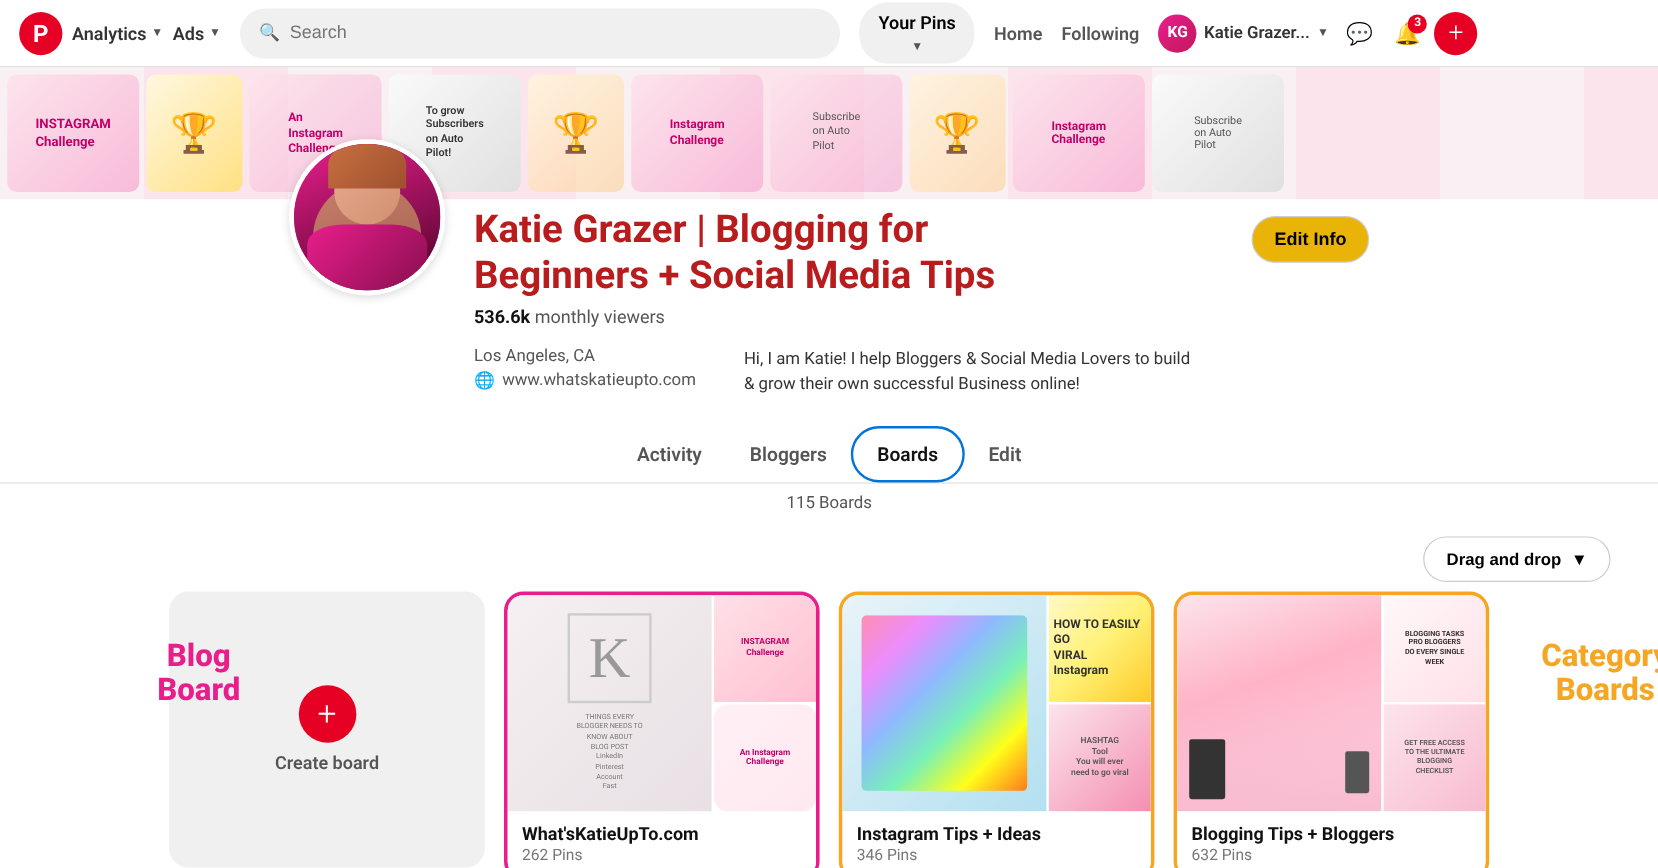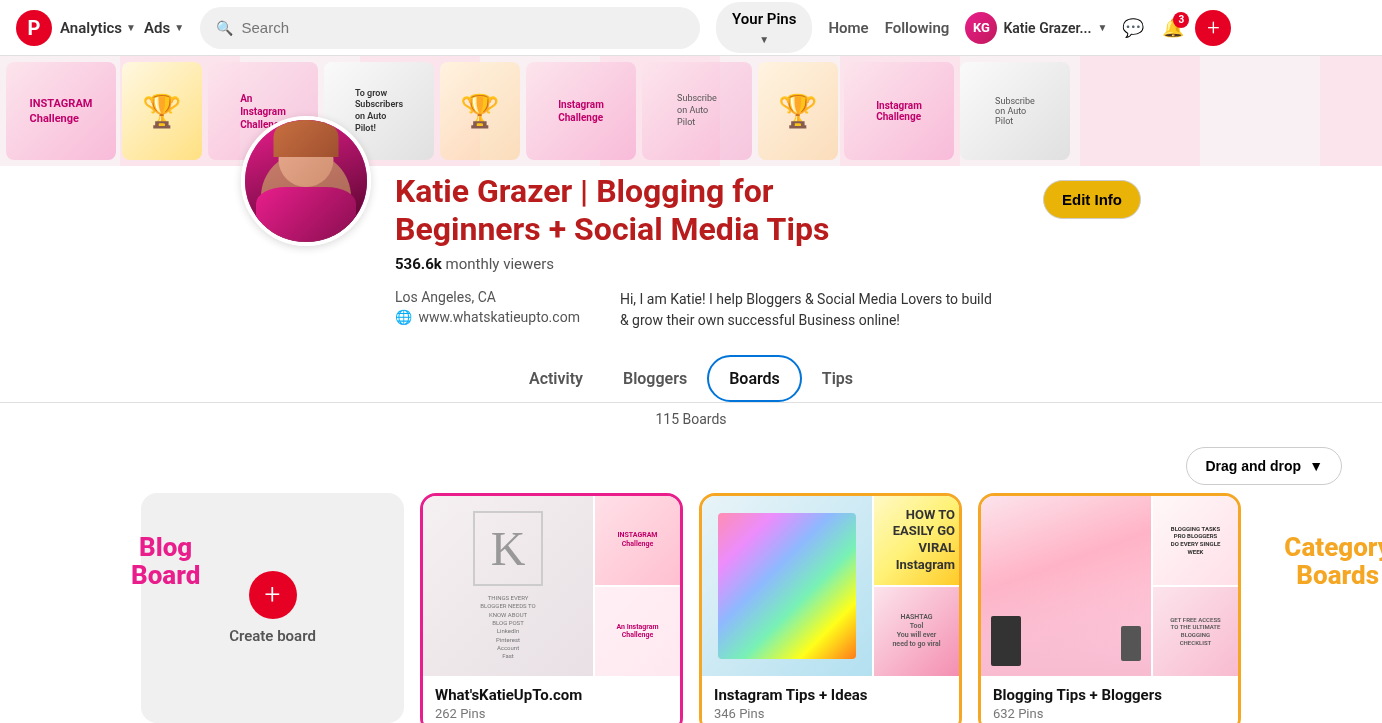--- a/index.html
+++ b/index.html
@@ -280,21 +280,21 @@
       background: #e0d0d8;
       overflow: hidden;
       position: relative;
     }
     .board-img-top { background: #d0c0c8; overflow: hidden; }
     .board-img-bottom { background: #c8b8c0; overflow: hidden; }
 
     
     .b1-main { background: linear-gradient(135deg, #f5f0f2 0%, #e8e0e4 100%); display: flex; align-items: center; justify-content: center; }
     .b1-top { background: linear-gradient(135deg, #ffe0e8 0%, #ffc0d0 100%); }
-    .b1-bottom { background: linear-gradient(135deg, #fff0f5 0%, #ffe8f0 100%); }
+    .b1-bottom { background: linear-gradient(135deg, #fff0f5 0%, #ffe8f0 100%); border-radius: 11px; }
 
     
     .b2-main { background: linear-gradient(135deg, #e8f4f8 0%, #b3e0f0 100%); }
     .b2-top { background: linear-gradient(135deg, #fff9c4 0%, #fff176 50%, #ffca28 100%); }
     .b2-bottom { background: linear-gradient(135deg, #fce4ec 0%, #f48fb1 100%); }
 
     
     .b3-main { background: linear-gradient(135deg, #fce4ec 0%, #ffccdd 100%); }
     .b3-top { background: linear-gradient(135deg, #fce4ec 0%, #ffb3c6 100%); }
 
@@ -451,21 +451,21 @@
     </div>
 
   </div>
 </div>
 
 <div class="tabs-section">
   <div class="tabs-inner">
     <div class="tab">Activity</div>
     <div class="tab">Bloggers</div>
     <div class="tab active">Boards</div>
-    <div class="tab">Tips</div>
+    <div class="tab">Edit</div>
   </div>
 </div>
 
 <div class="boards-count">115 Boards</div>
 
 <div class="boards-toolbar">
   <div style="flex:1;"></div>
   <button class="drag-drop-btn">
     <span>Drag and drop</span>
     <span>▼</span>
@@ -523,21 +523,21 @@
           <div class="board-img-main b2-main">
             <div style="width:100%; height:100%; display:flex; align-items:center; justify-content:center; padding:4px;">
 
               <div style="width:85%; height:85%; background:linear-gradient(135deg,#ff80ab,#ea80fc,#82b1ff,#69f0ae,#ffff00,#ff6d00); border-radius:4px; position:relative; overflow:hidden;">
                 <div style="position:absolute; inset:0; background:rgba(255,255,255,0.1);"></div>
               </div>
             </div>
           </div>
           <div class="board-img-top b2-top">
             <div style="width:100%; height:100%; display:flex; align-items:center; justify-content:center; padding:4px;">
-              <div style="font-size:13px; color:#333; font-weight:700; text-align:right; line-height:1.3;">HOW TO EASILY GO<br>VIRAL<br>Instagram</div>
+              <div style="font-size:10px; color:#333; font-weight:700; text-align:left; line-height:1.3;">HOW TO EASILY GO<br>VIRAL<br>Instagram</div>
             </div>
           </div>
           <div class="board-img-bottom b2-bottom">
             <div style="width:100%; height:100%; display:flex; align-items:center; justify-content:center; padding:4px;">
               <div style="font-size:7px; color:#555; font-weight:600; text-align:center; line-height:1.3;">HASHTAG<br>Tool<br>You will ever<br>need to go viral</div>
             </div>
           </div>
         </div>
         <div class="board-info">
           <div class="board-title">Instagram Tips + Ideas</div>

